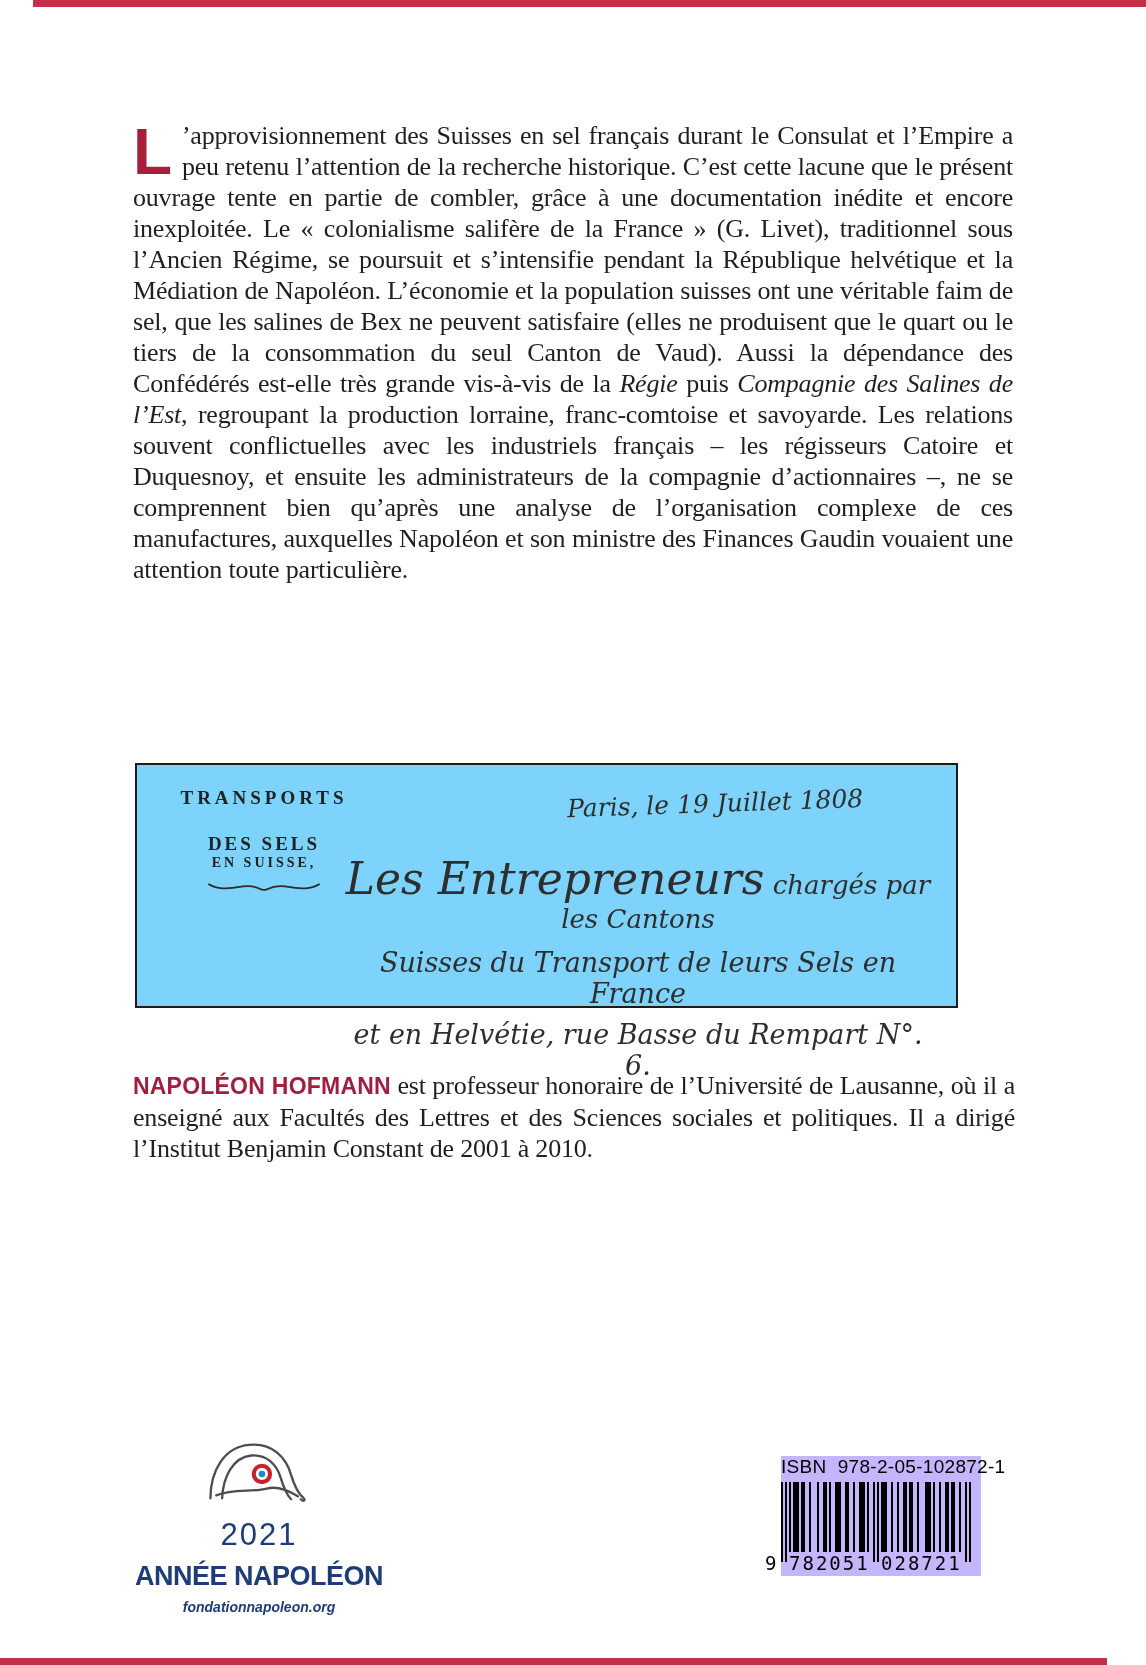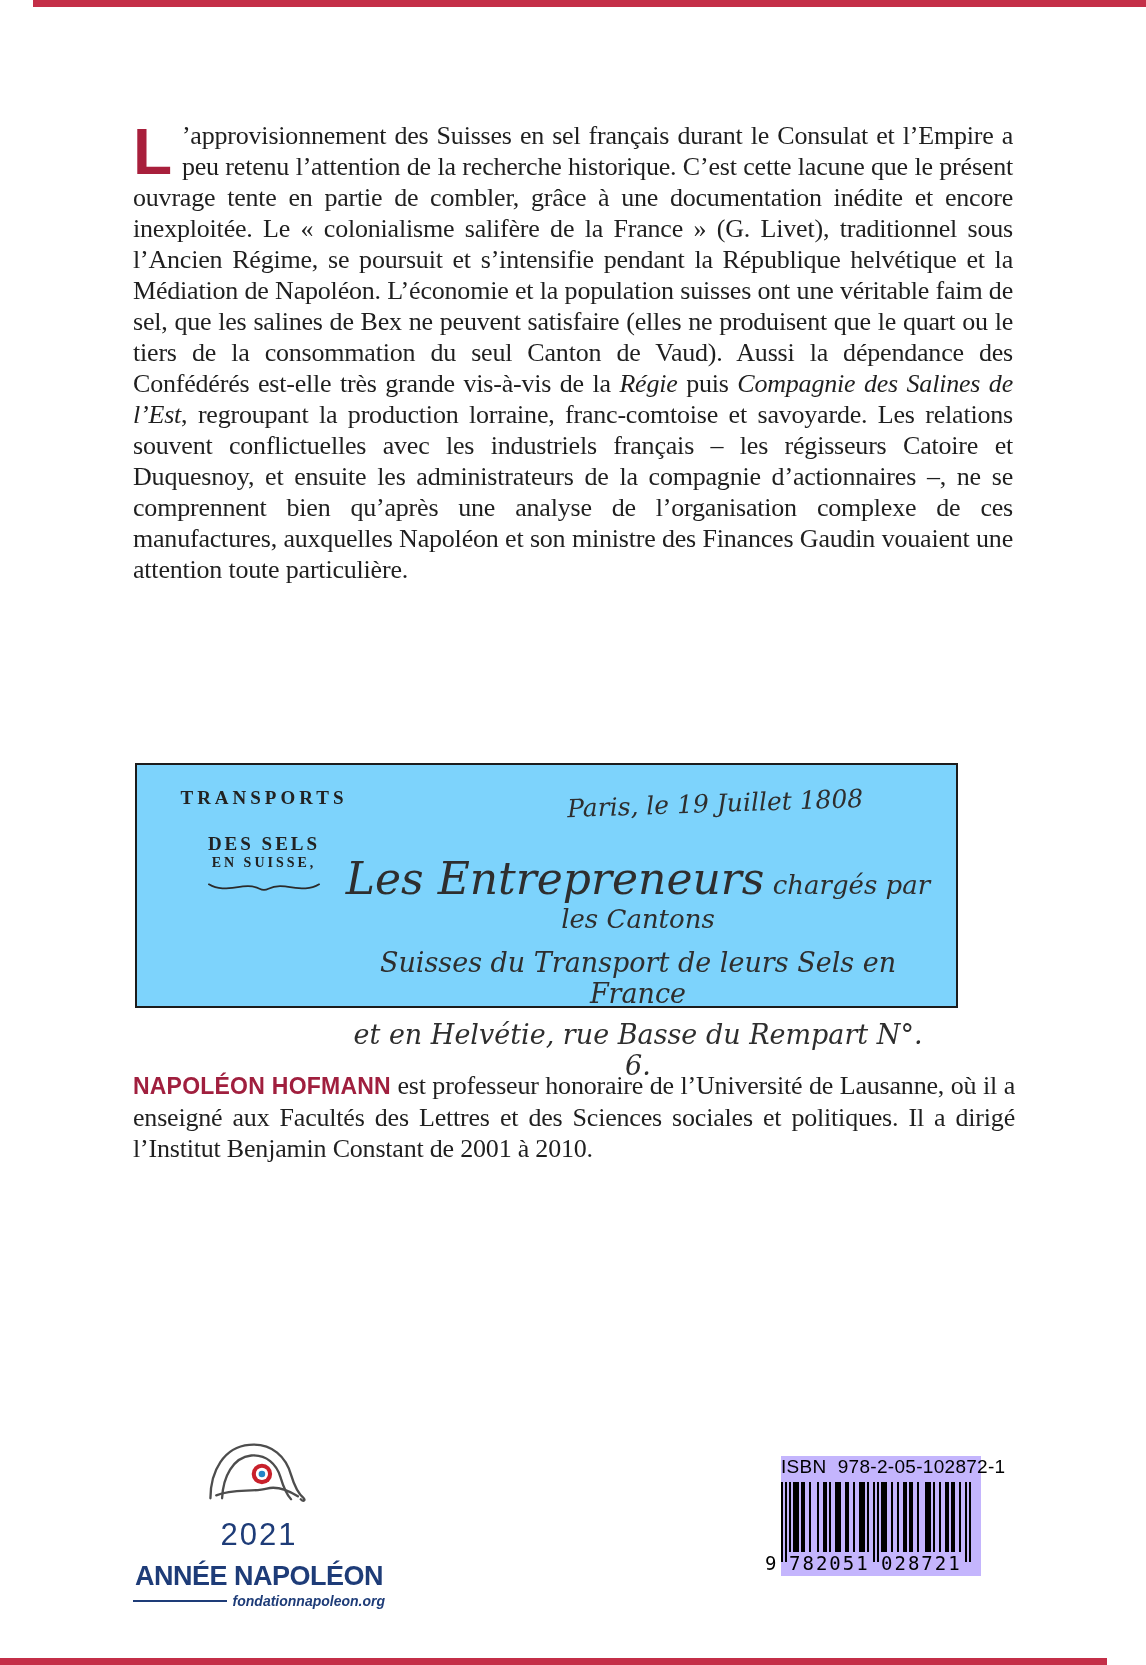--- a/index.html
+++ b/index.html
@@ -41,21 +41,21 @@
   .author-name{font-family:"Liberation Sans", sans-serif;font-weight:700;
                font-size:23px;color:#a01f3e;letter-spacing:0.2px;}
 
   
   .logo{position:absolute;left:133px;top:1438px;width:252px;text-align:center;
         color:#1e3c78;font-family:"Liberation Sans", sans-serif;}
   .logo .hat{display:block;margin:0 auto;}
   .logo-year{font-size:31px;font-weight:400;letter-spacing:2px;line-height:1;margin-top:13px;}
   .logo-title{font-size:27px;font-weight:700;letter-spacing:-0.5px;line-height:1.05;
               margin-top:12px;white-space:nowrap;}
-  .logo-rule-row{display:flex;align-items:center;gap:6px;margin-top:3px;}
+  .logo-rule-row{display:flex;align-items:center;gap:6px;margin-top:3px;flex-direction:column;}
   .logo-rule{flex:1;height:2px;background:#1e3c78;}
   .logo-site{font-size:14px;font-style:italic;font-weight:600;white-space:nowrap;}
 
   
   .barcode-block{position:absolute;left:781px;top:1440px;width:200px;background:#c4b5fd;margin-top:16px;}
   .isbn-label{font-family:"Liberation Sans", sans-serif;font-size:19px;color:#000;
               white-space:pre;letter-spacing:0.3px;}
   .ean{display:block;margin-top:4px;}
   .ean-digits{position:relative;height:24px;margin-top:-10px;
               font-family:"DejaVu Sans Mono", monospace;font-size:19px;color:#000;}

